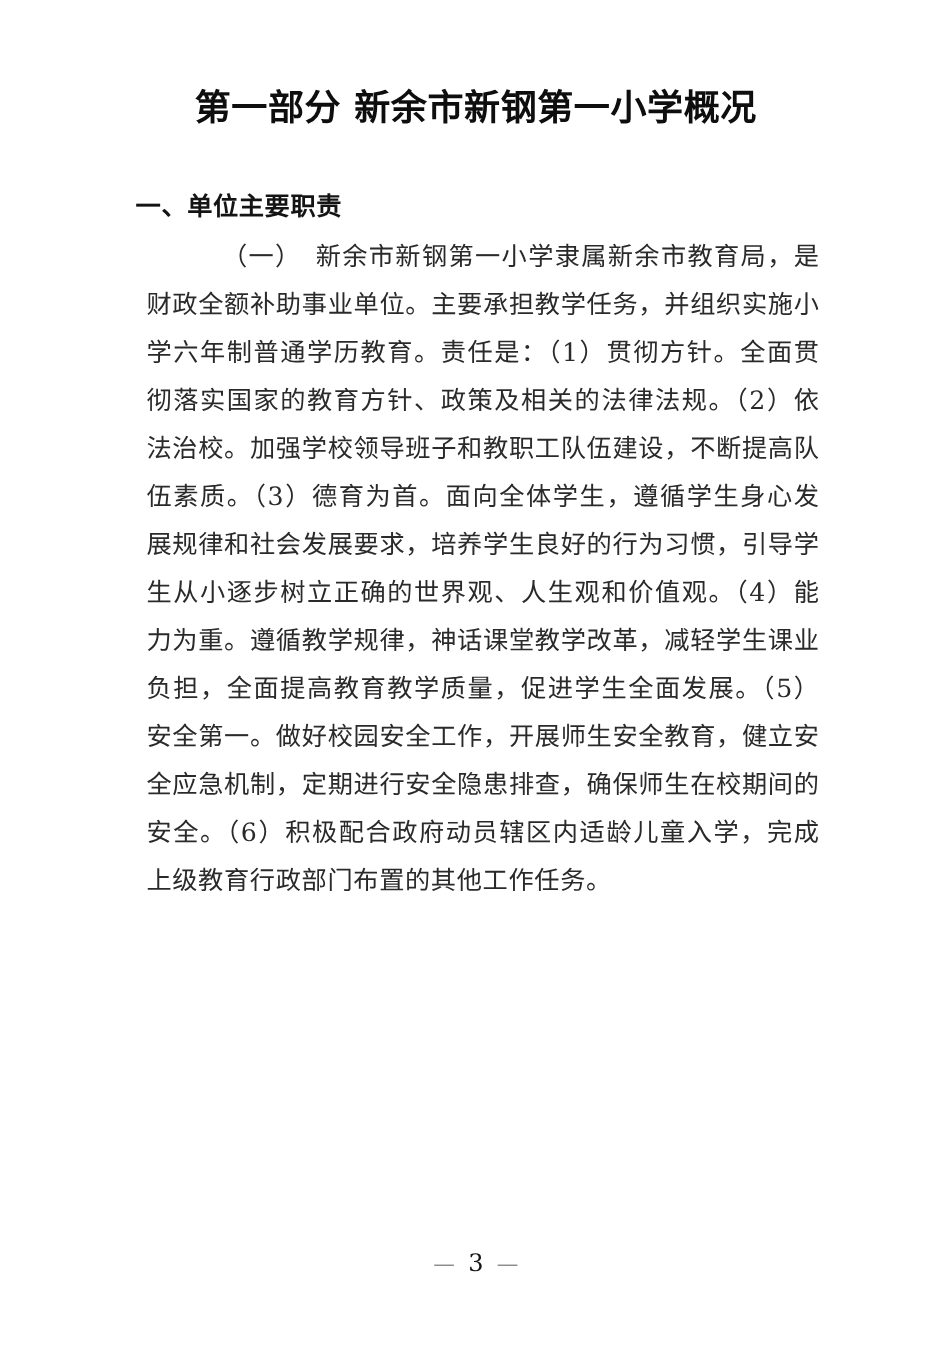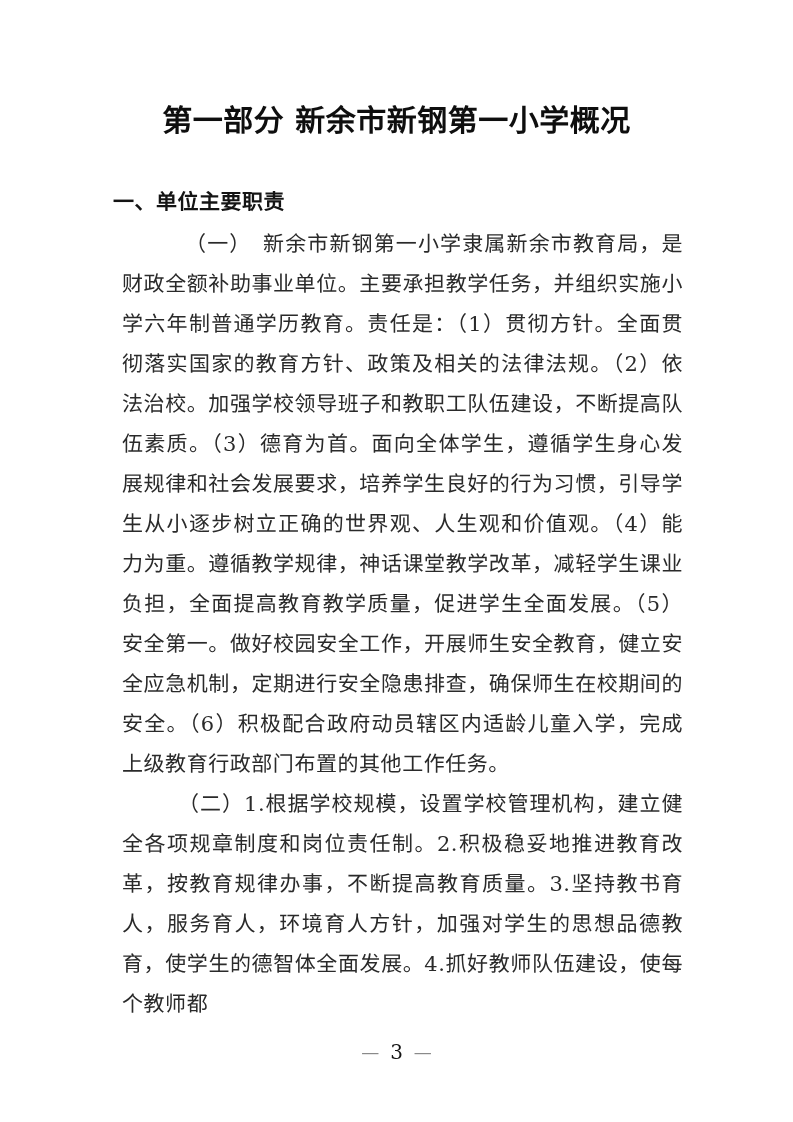--- a/index.html
+++ b/index.html
@@ -12,21 +12,21 @@
     width: 793px;
     height: 1122px;
     margin: 0 auto;
     background: #ffffff;
     overflow: hidden;
     color: #1e1e1e;
     font-family: "DejaVu Serif", serif;
   }
   .doc-title {
     margin: 0;
-    padding-top: 104px;
+    padding-top: 74px;
     text-align: center;
     font-family: "DejaVu Serif", serif;
     font-size: 30px;
     line-height: 34px;
     font-weight: 700;
     letter-spacing: 0.5px;
     color: #0e0e0e;
   }
   .section-heading {
     margin: 51px 0 0 113px;
@@ -73,20 +73,19 @@
 <body>
 
 <div class="page">
 
   <h1 class="doc-title">第一部分 新余市新钢第一小学概况</h1>
 
   <h2 class="section-heading">一、单位主要职责</h2>
 
   <div class="body-text">
     <p class="para-1">（一）　新余市新钢第一小学隶属新余市教育局，是财政全额补助事业单位。主要承担教学任务，并组织实施小学六年制普通学历教育。责任是：（1）贯彻方针。全面贯彻落实国家的教育方针、政策及相关的法律法规。（2）依法治校。加强学校领导班子和教职工队伍建设，不断提高队伍素质。（3）德育为首。面向全体学生，遵循学生身心发展规律和社会发展要求，培养学生良好的行为习惯，引导学生从小逐步树立正确的世界观、人生观和价值观。（4）能力为重。遵循教学规律，神话课堂教学改革，减轻学生课业负担，全面提高教育教学质量，促进学生全面发展。（5）安全第一。做好校园安全工作，开展师生安全教育，健立安全应急机制，定期进行安全隐患排查，确保师生在校期间的安全。（6）积极配合政府动员辖区内适龄儿童入学，完成上级教育行政部门布置的其他工作任务。</p>
-    <p class="para-2">（二）1.根据学校规模，设置学校管理机构，建立健全各项规章制度和岗位责任制。2.积极稳妥地推进教育改革，按教育规律办事，不断提高教育质量。3.坚持教书育人，服务育人，环境育人方针，加强对学生的思想品德教育，使学生的德智体全面发展。4.抓好教师队伍建设，使每个教师都</p>
   </div>
 
   <div class="page-footer">
     <span class="footer-dash">—</span><span>3</span><span class="footer-dash">—</span>
   </div>
 
 </div>
 
 </body></html>

